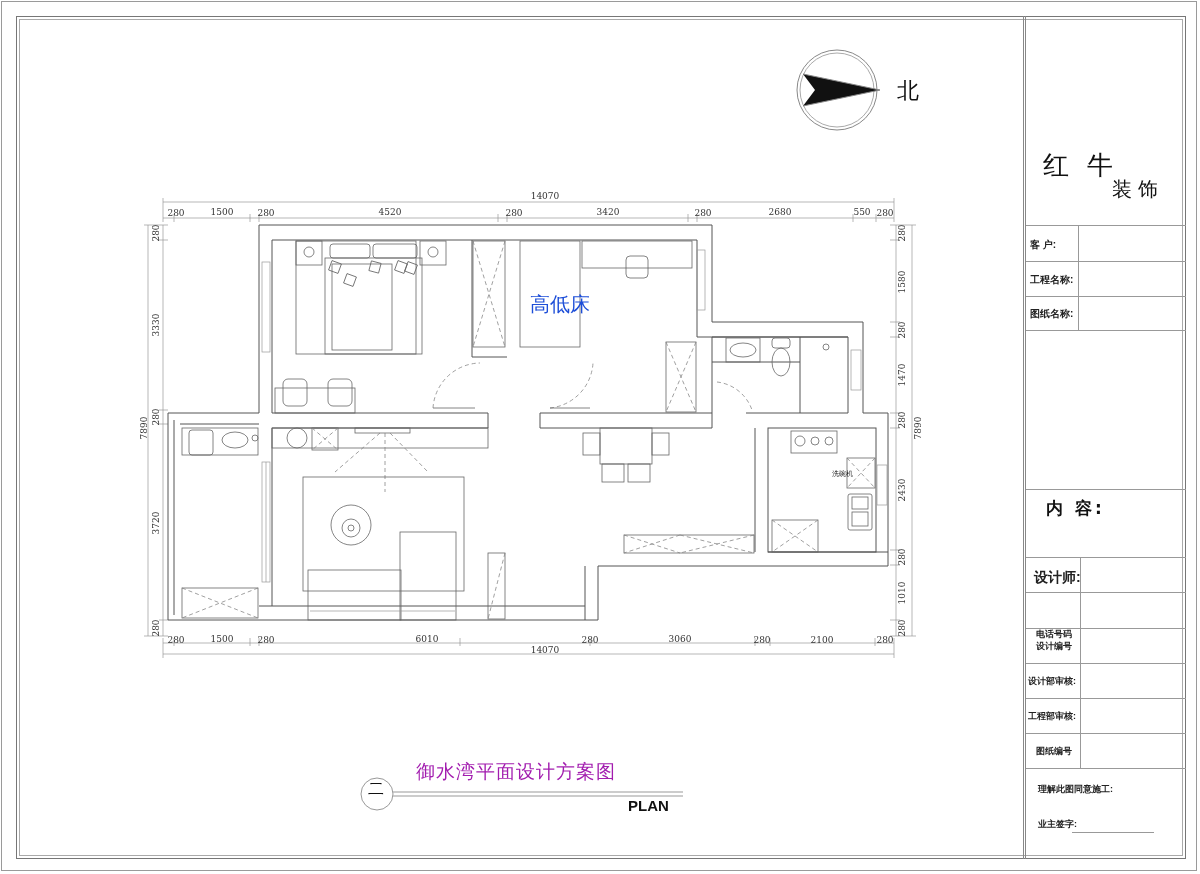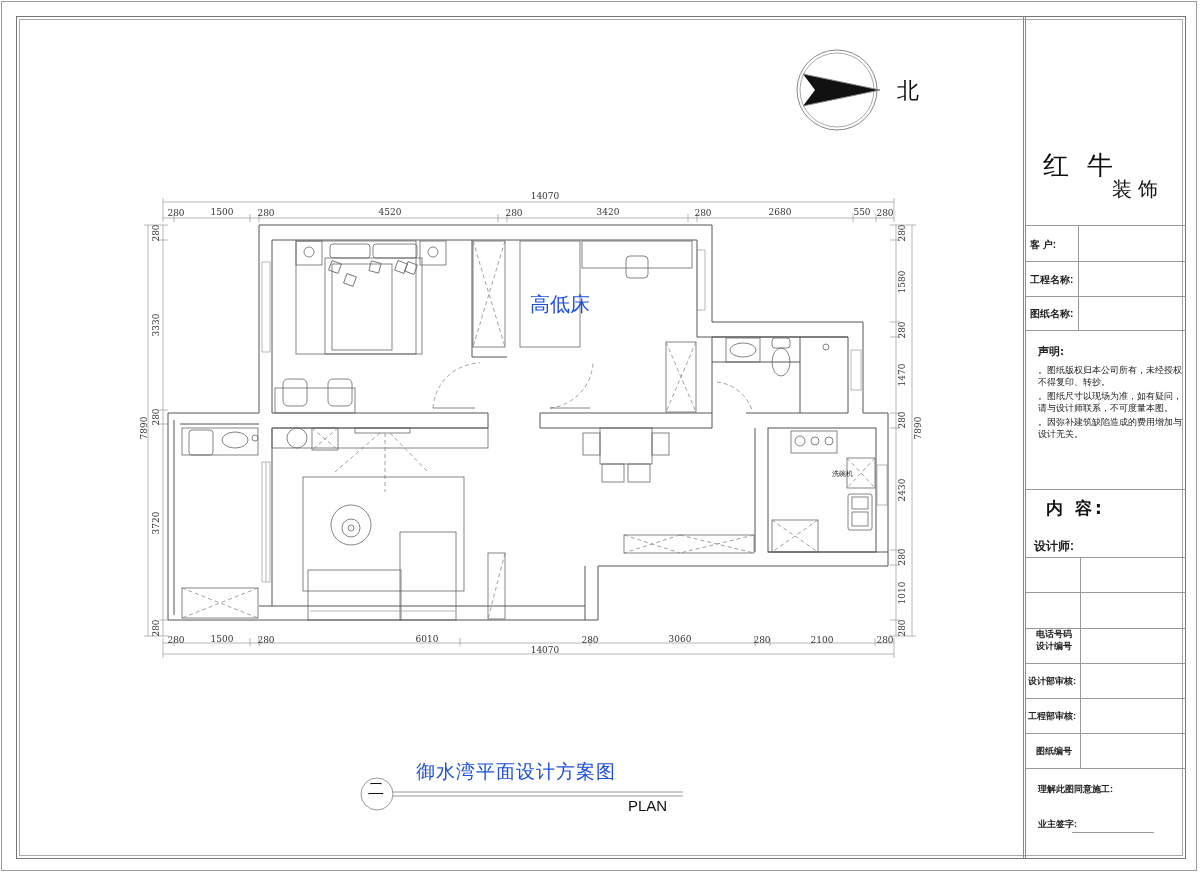--- a/index.html
+++ b/index.html
@@ -18,22 +18,22 @@
   .tb{position:absolute;left:1023px;top:16px;width:163px;height:843px;border-left:3px double #888;box-sizing:border-box;}
   .tb-row{position:absolute;left:0;width:160px;border-top:1px solid #999;box-sizing:border-box;}
   .tb-vline{position:absolute;border-left:1px solid #999;}
   .tb-lbl{position:absolute;font-family:Liberation Sans, sans-serif;font-size:10px;font-weight:bold;color:#222;}
   .notes{position:absolute;left:12px;top:330px;width:146px;font-family:"DejaVu Serif","Liberation Serif",serif;font-size:9px;line-height:12px;color:#222;}
   .notes .h{font-size:11px;font-weight:bold;margin-bottom:6px;}
   .notes .item{margin-bottom:2px;}
   .brand1{position:absolute;left:1043px;top:148px;font-size:26px;letter-spacing:18px;color:#111;}
   .brand2{position:absolute;left:1112px;top:176px;font-size:20px;letter-spacing:6px;color:#111;}
   .content-lbl{position:absolute;left:1046px;top:497px;font-size:17px;font-weight:bold;letter-spacing:3px;}
-  .title-cn{position:absolute;left:416px;top:759px;font-size:19px;color:#1d4ed8;letter-spacing:1px;}
-  .title-en{position:absolute;left:628px;top:797px;font-size:15px;font-weight:normal;font-family:"Liberation Sans",sans-serif;}
+  .title-cn{position:absolute;left:416px;top:759px;font-size:19px;color:#a21caf;letter-spacing:1px;}
+  .title-en{position:absolute;left:628px;top:797px;font-size:15px;font-weight:bold;font-family:"Liberation Sans",sans-serif;}
   .north{position:absolute;left:897px;top:76px;font-size:22px;}
   .room-lbl{position:absolute;font-size:20px;color:#1d4ed8;}
   .dw-lbl{position:absolute;font-size:7px;color:#222;}
 </style>
 </head>
 <body>
 
 <div class="page-border"></div>
 <div class="frame"></div>
 <div class="frame-inner"></div>
@@ -339,40 +339,34 @@
   <div class="tb-vline" style="left:54px;top:541px;height:211px;"></div>
 
   <div class="tb-lbl" style="left:4px;top:222px;">客  户:</div>
   <div class="tb-lbl" style="left:4px;top:257px;">工程名称:</div>
   <div class="tb-lbl" style="left:4px;top:291px;">图纸名称:</div>
 
   <div class="tb-lbl" style="left:60px;top:222px;"></div>
   <div class="tb-lbl" style="left:60px;top:257px;"></div>
   <div class="tb-lbl" style="left:60px;top:291px;"></div>
 
-  <div class="tb-lbl" style="left:8px;top:522px;font-size:12px;text-align:right;">设计师:</div>
+  <div class="tb-lbl" style="left:8px;top:553px;font-size:14px;text-align:right;">设计师:</div>
   <div class="tb-lbl" style="left:10px;top:612px;font-size:9px;">电话号码</div>
   <div class="tb-lbl" style="left:10px;top:624px;font-size:9px;">设计编号</div>
   <div class="tb-lbl" style="left:2px;top:659px;font-size:9px;">设计部审核:</div>
   <div class="tb-lbl" style="left:2px;top:694px;font-size:9px;">工程部审核:</div>
   <div class="tb-lbl" style="left:10px;top:729px;font-size:9px;">图纸编号</div>
 
   <div class="tb-lbl" style="left:60px;top:553px;"></div>
   <div class="tb-lbl" style="left:60px;top:588px;"></div>
   <div class="tb-lbl" style="left:60px;top:624px;"></div>
   <div class="tb-lbl" style="left:60px;top:659px;"></div>
   <div class="tb-lbl" style="left:60px;top:694px;"></div>
   <div class="tb-lbl" style="left:60px;top:729px;"></div>
 
-  <div class="notes">
-    <div class="h">声明:</div>
-    <div class="item">。图纸版权归本公司所有，未经授权不得复印、转抄。</div>
-    <div class="item">。图纸尺寸以现场为准，如有疑问，请与设计师联系，不可度量本图。</div>
-    <div class="item">。因弥补建筑缺陷造成的费用增加与设计无关。</div>
-  </div>
 
   <div class="tb-lbl" style="left:12px;top:767px;font-size:9px;">理解此图同意施工:</div>
   <div class="tb-lbl" style="left:12px;top:802px;font-size:9px;">业主签字:</div>
   <div style="position:absolute;left:46px;top:816px;width:82px;border-top:1px solid #999;"></div>
 </div>
 
 <div class="brand1">红牛</div>
 <div class="brand2">装饰</div>
 <div class="content-lbl">内 容:</div>
 

